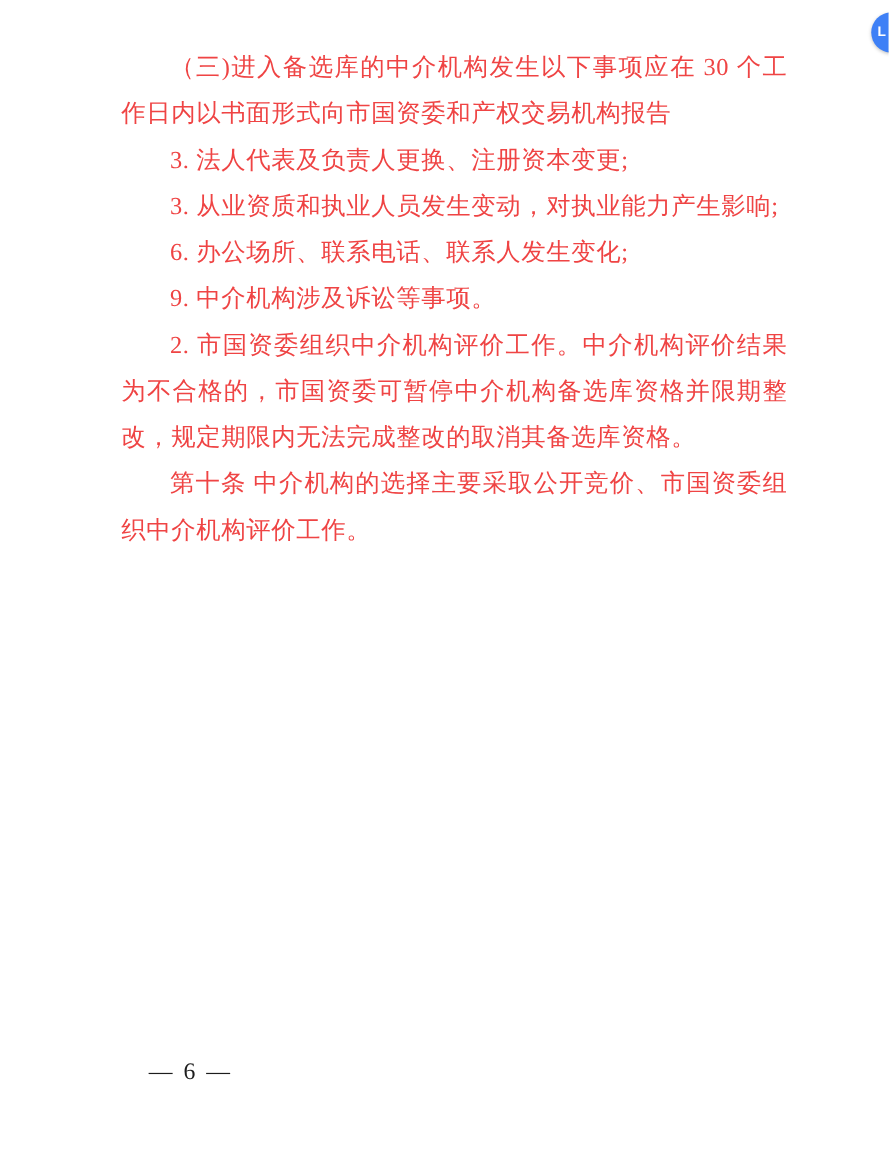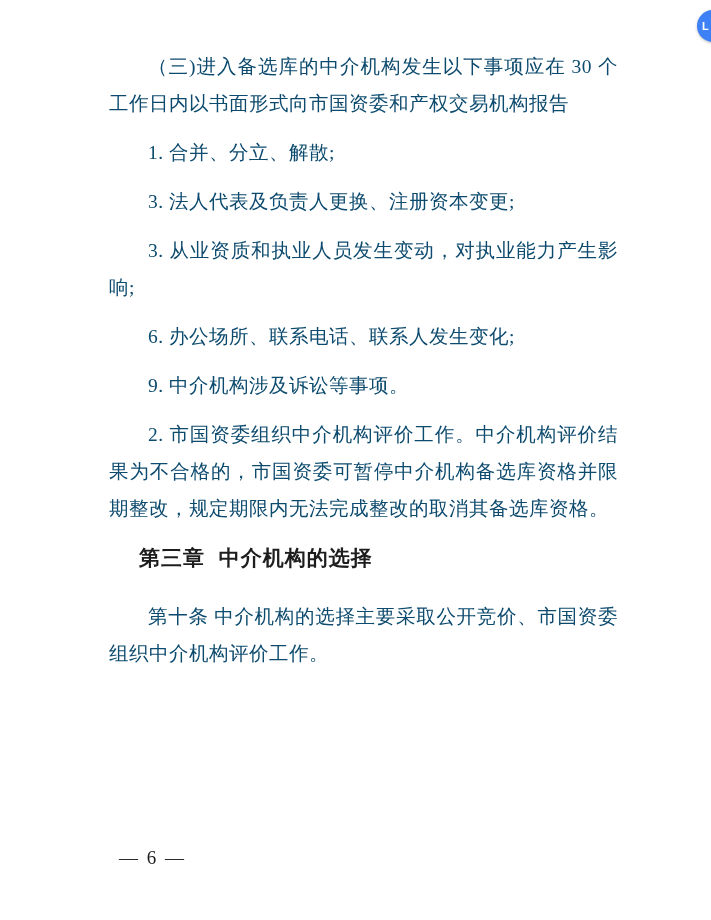--- a/index.html
+++ b/index.html
@@ -16,28 +16,28 @@
     font-family: "Liberation Serif", "DejaVu Serif", serif;
     color: #262626;
   }
   .content {
     position: absolute;
     left: 97px;
     top: 36px;
     width: 533px;
   }
   .para {
-    margin: 12px;
+    margin: 0;
     font-size: 19.5px;
     line-height: 37px;
     letter-spacing: 0.5px;
     text-indent: 2em;
     text-align: justify;
     text-justify: inter-character;
-    color: #0c4a6e;
+    color: #ef4444;
   }
   .chapter {
     margin: 0 0 22px 0;
     font-family: "Liberation Sans", "DejaVu Sans", sans-serif;
     font-weight: bold;
     font-size: 21px;
     line-height: 37px;
     letter-spacing: 1px;
     text-indent: 2em;
     color: #1d1d1d;
@@ -79,27 +79,25 @@
 <body>
 
 <div class="page">
 
   <div class="float-btn">
     <span class="float-glyph">L</span>
   </div>
 
   <main class="content">
     <p class="para">（三)进入备选库的中介机构发生以下事项应在 30 个工作日内以书面形式向市国资委和产权交易机构报告</p>
-    <p class="para">1. 合并、分立、解散;</p>
     <p class="para">3. 法人代表及负责人更换、注册资本变更;</p>
     <p class="para">3. 从业资质和执业人员发生变动，对执业能力产生影响;</p>
     <p class="para">6. 办公场所、联系电话、联系人发生变化;</p>
     <p class="para">9. 中介机构涉及诉讼等事项。</p>
     <p class="para">2. 市国资委组织中介机构评价工作。中介机构评价结果为不合格的，市国资委可暂停中介机构备选库资格并限期整改，规定期限内无法完成整改的取消其备选库资格。</p>
 
-    <h2 class="chapter">第三章  中介机构的选择</h2>
 
     <p class="para">第十条  中介机构的选择主要采取公开竞价、市国资委组织中介机构评价工作。</p>
   </main>
 
   <div class="page-number">— 6 —</div>
 
 </div>
 
 </body></html>

